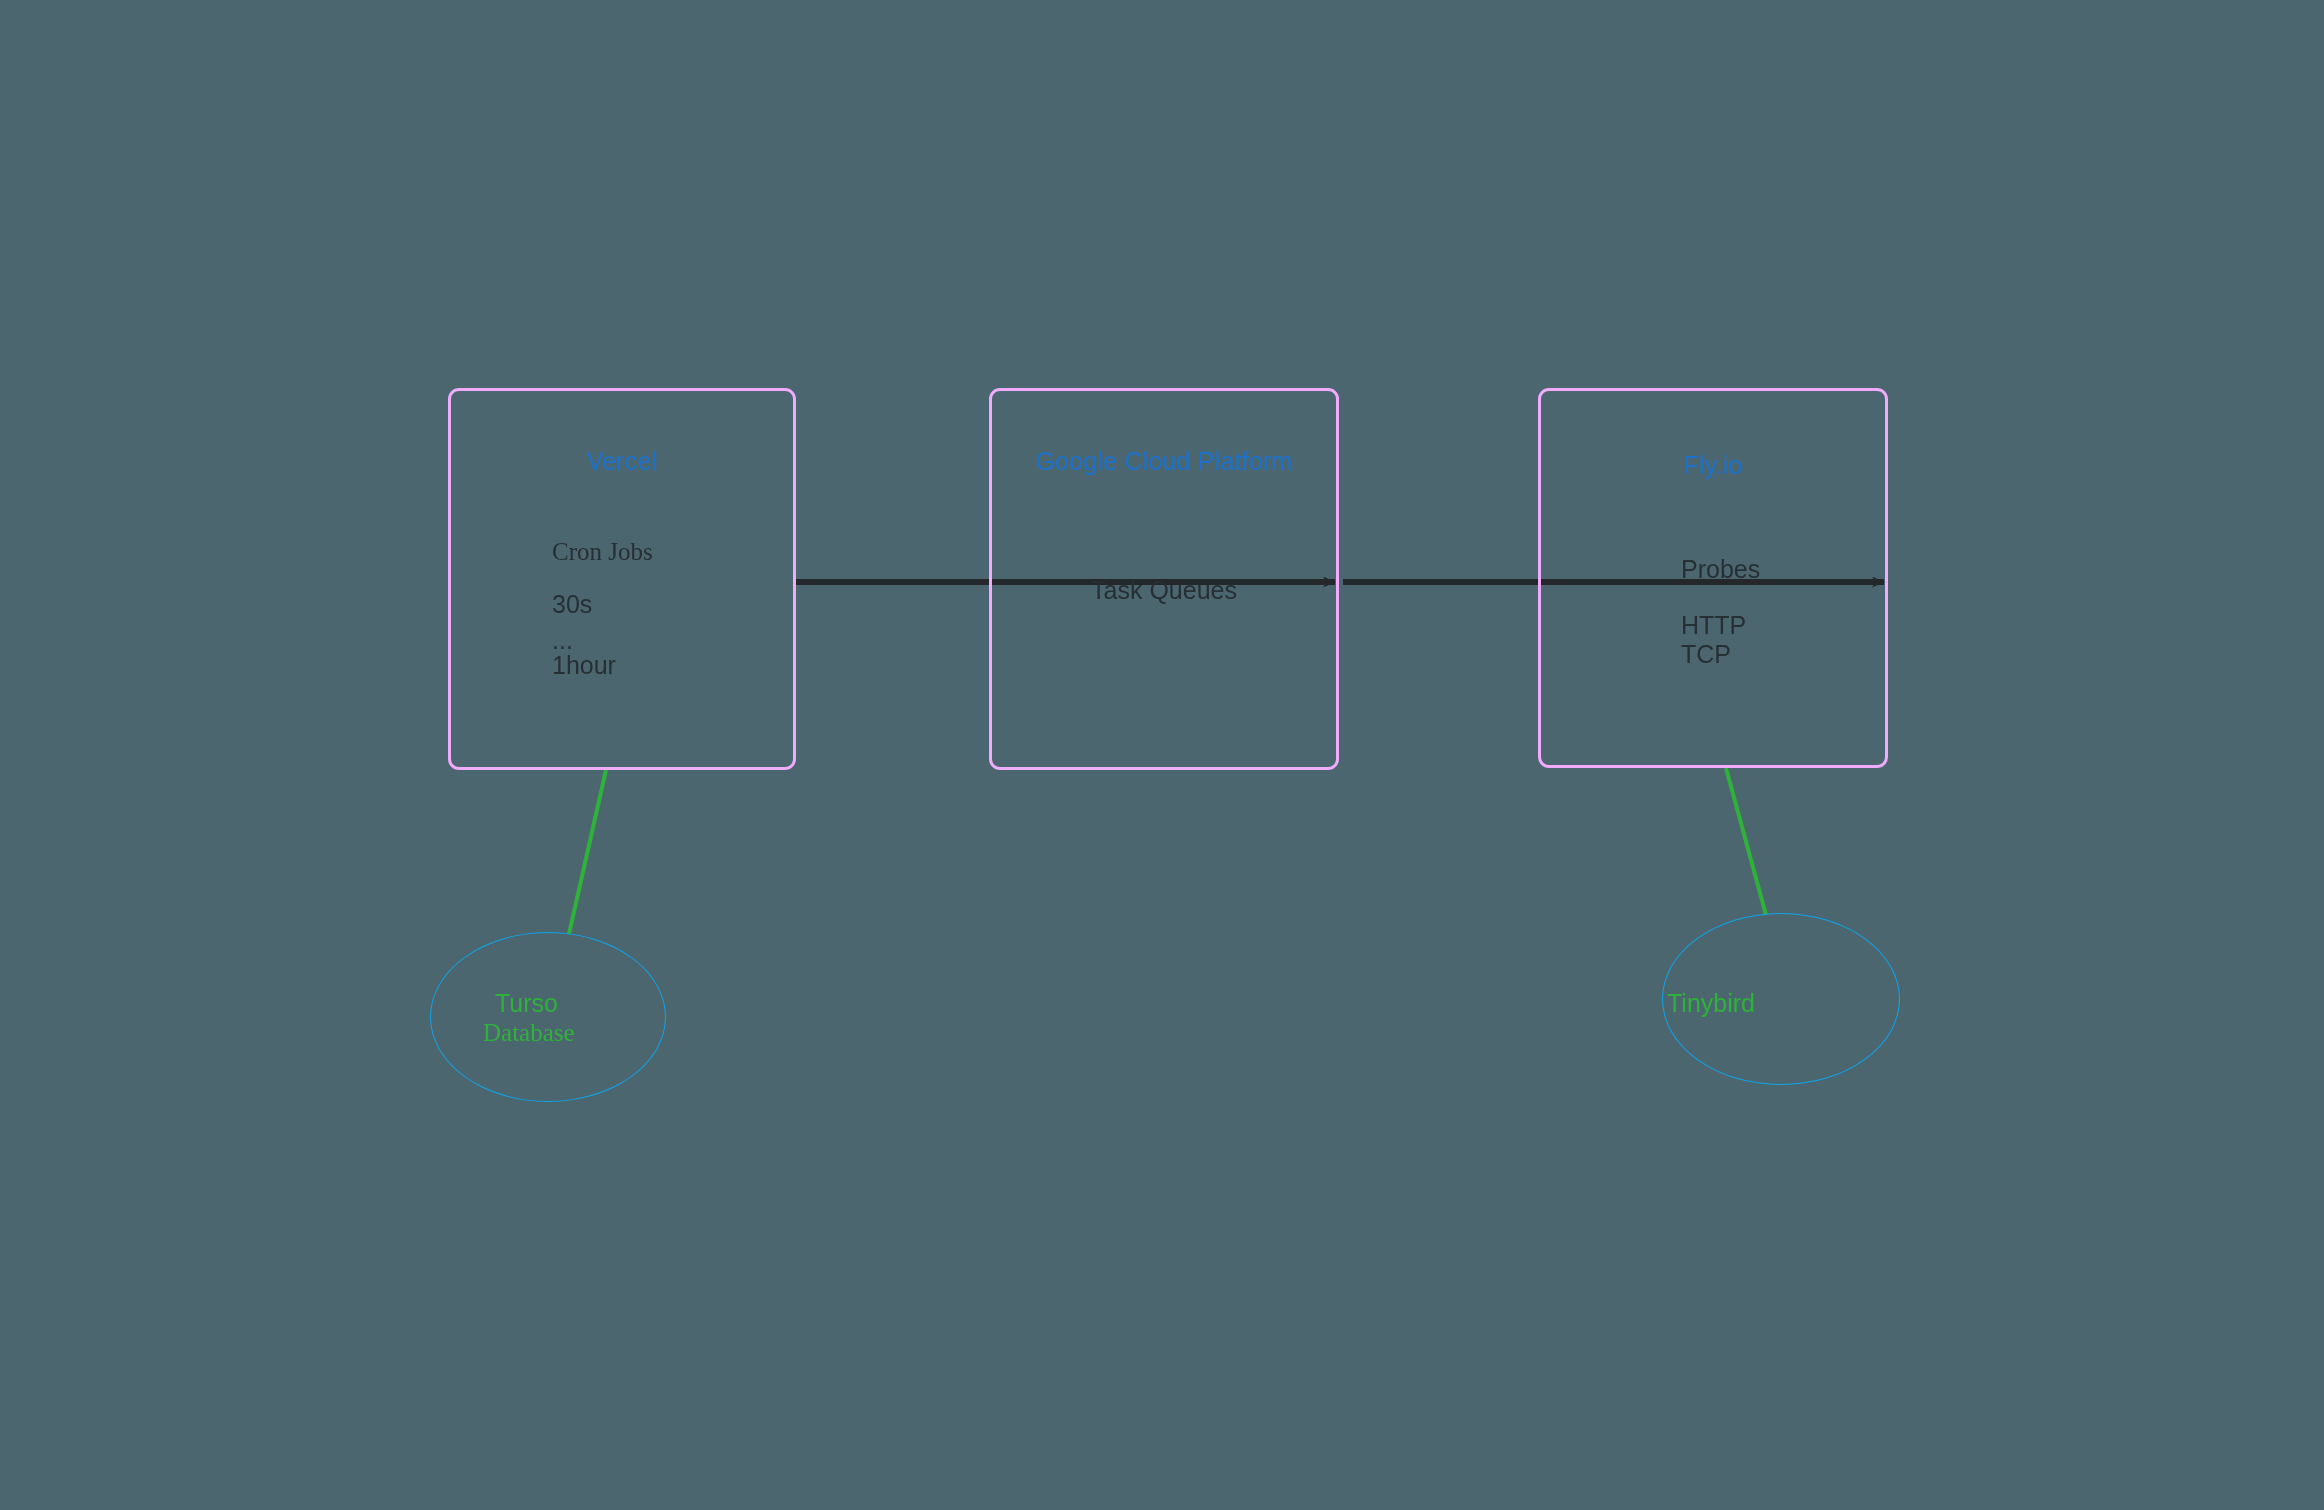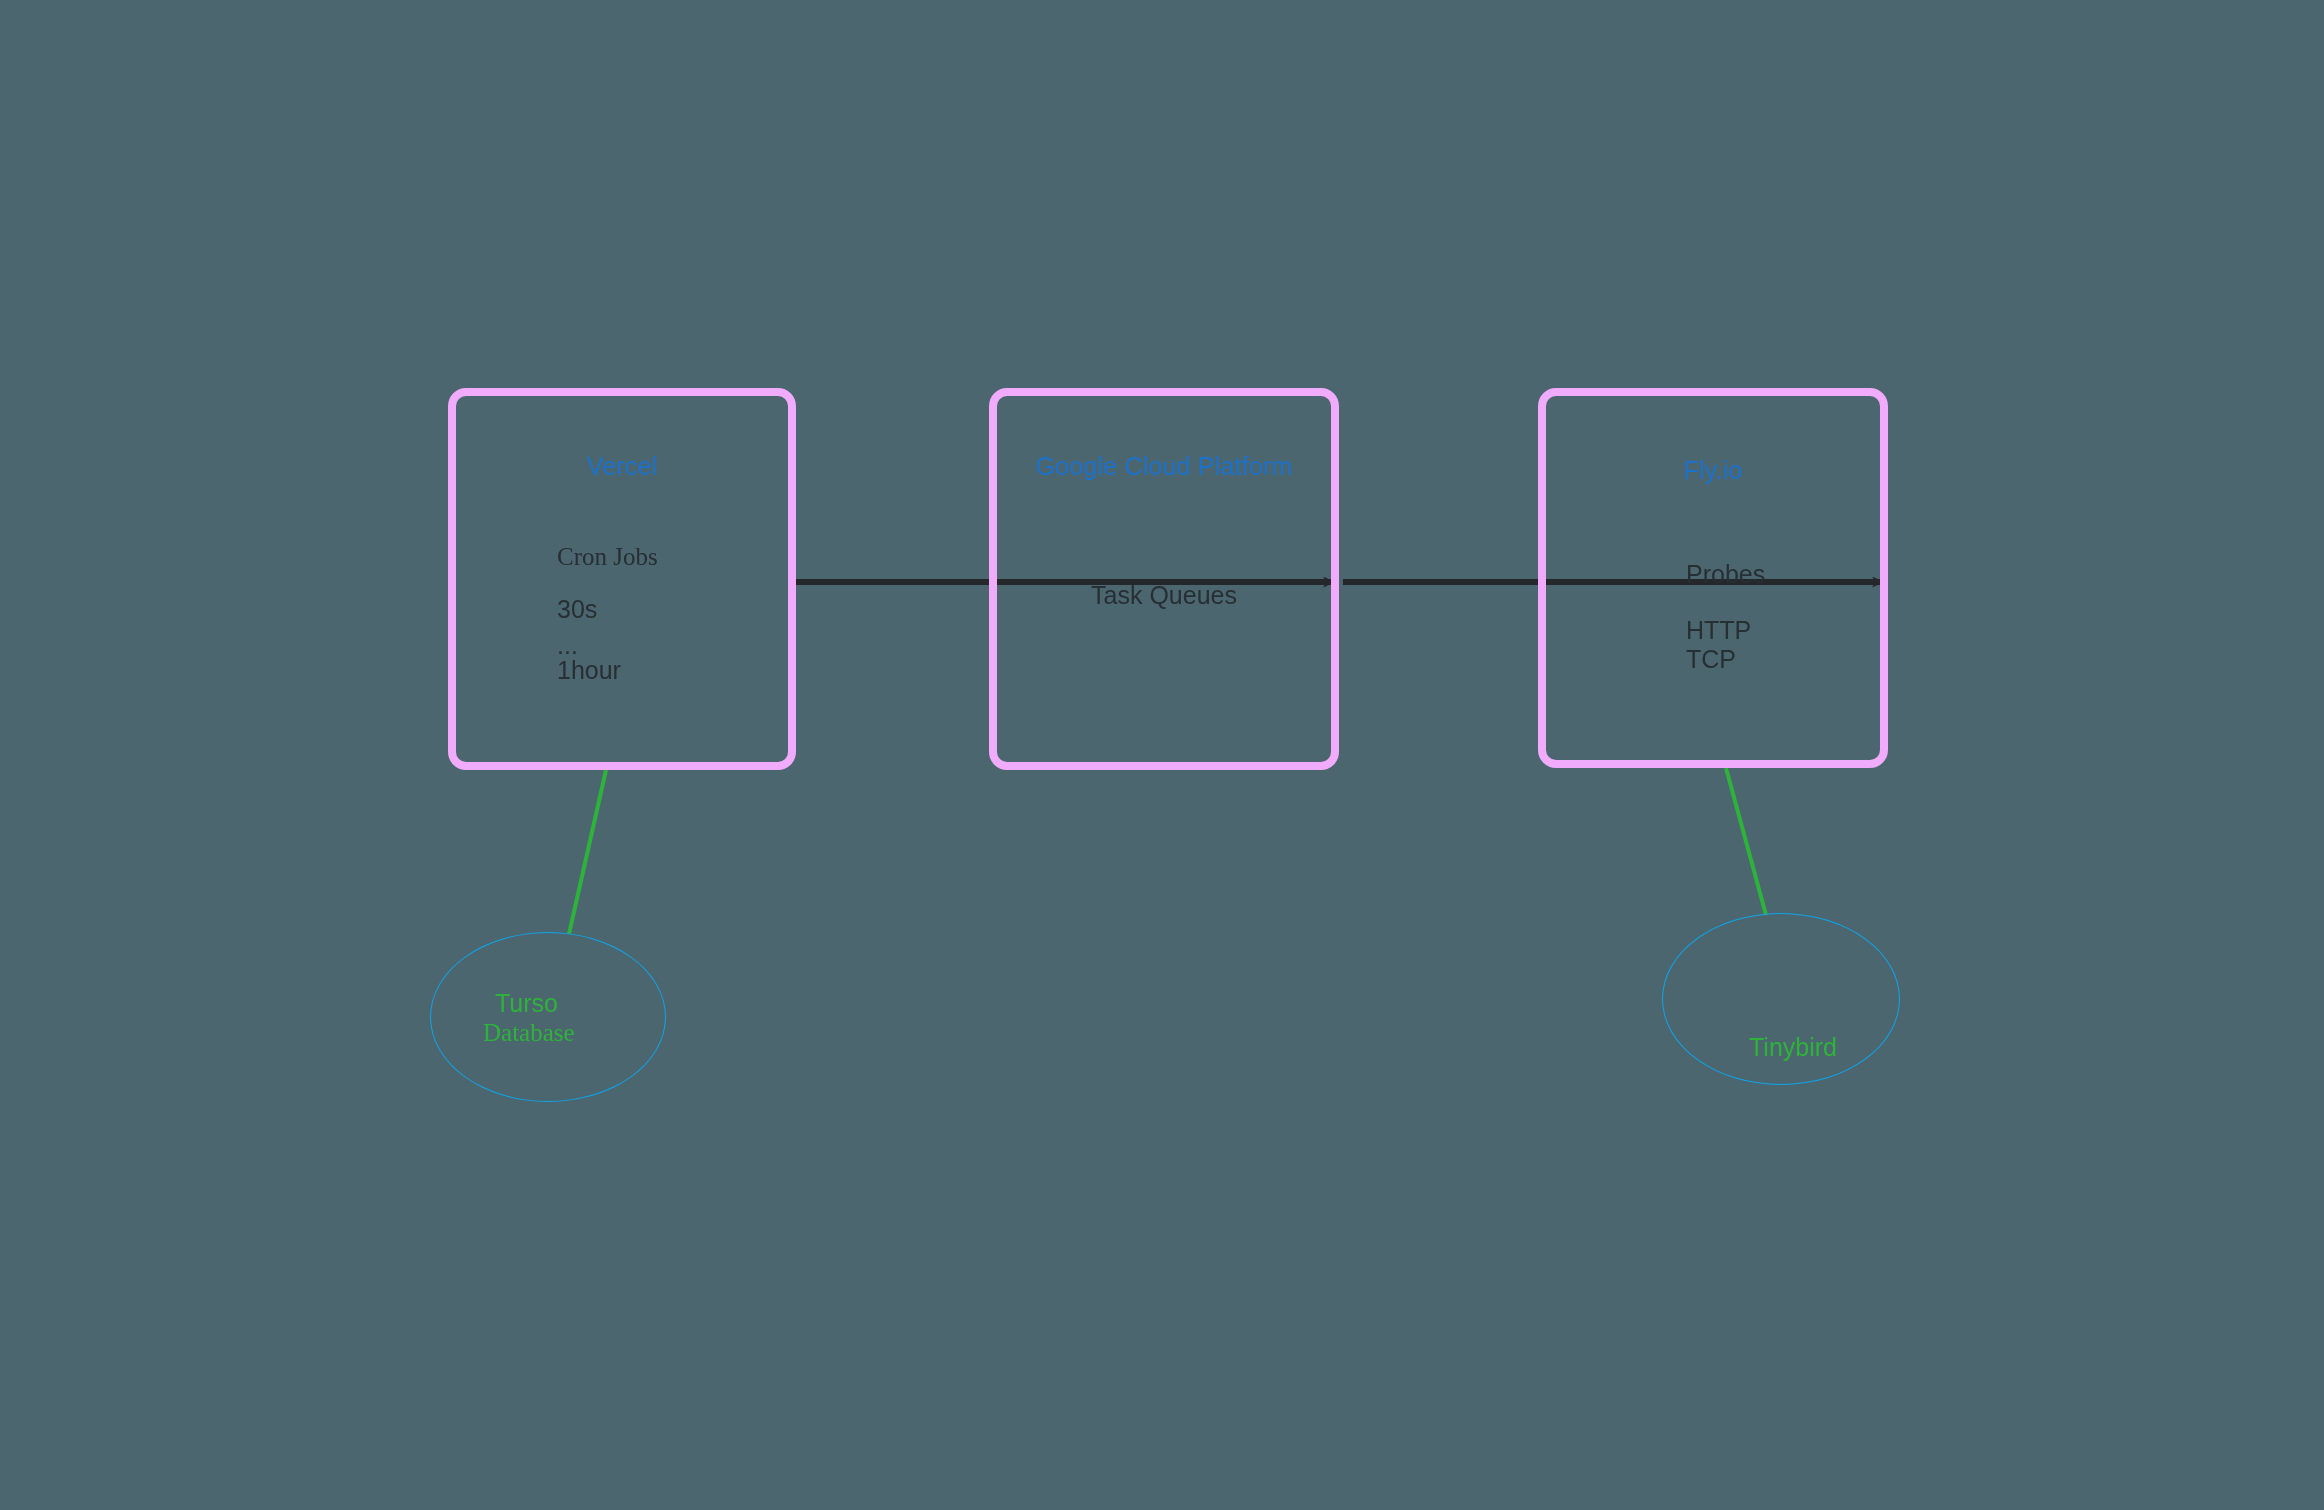--- a/index.html
+++ b/index.html
@@ -27,22 +27,22 @@
     position: absolute;
     left: 0;
     top: 0;
     width: 2324px;
     height: 1510px;
     pointer-events: none;
   }
   .node-box {
     position: absolute;
     box-sizing: border-box;
-    border: 8px solid #f0abfc;
-    border-radius: 18px;
+    border: 3px solid #f0abfc;
+    border-radius: 11px;
     background: transparent;
   }
   .node-title {
     position: absolute;
     width: 100%;
     text-align: center;
     color: #1b72cd;
     font-size: 25px;
     font-weight: 400;
     letter-spacing: 0.2px;
@@ -68,23 +68,21 @@
   }
   .ellipse-label {
     position: absolute;
     color: #2eb33a;
     font-size: 25px;
     line-height: 1.42;
     white-space: pre;
   }
   .ellipse-label.centered {
     width: 100%;
-    text-align: center;
-    left: 12px;
-    margin-top: 44px;
+    left: 4px;
   }
 </style>
 </head>
 <body>
 
 <div id="canvas">
 
   <svg class="edge-layer" viewBox="0 0 2324 1510" width="2324" height="1510" xmlns="http://www.w3.org/2000/svg">
     <defs>
       <marker id="arrowhead" markerWidth="13" markerHeight="11" refX="12" refY="5.5" orient="auto" markerUnits="userSpaceOnUse">

